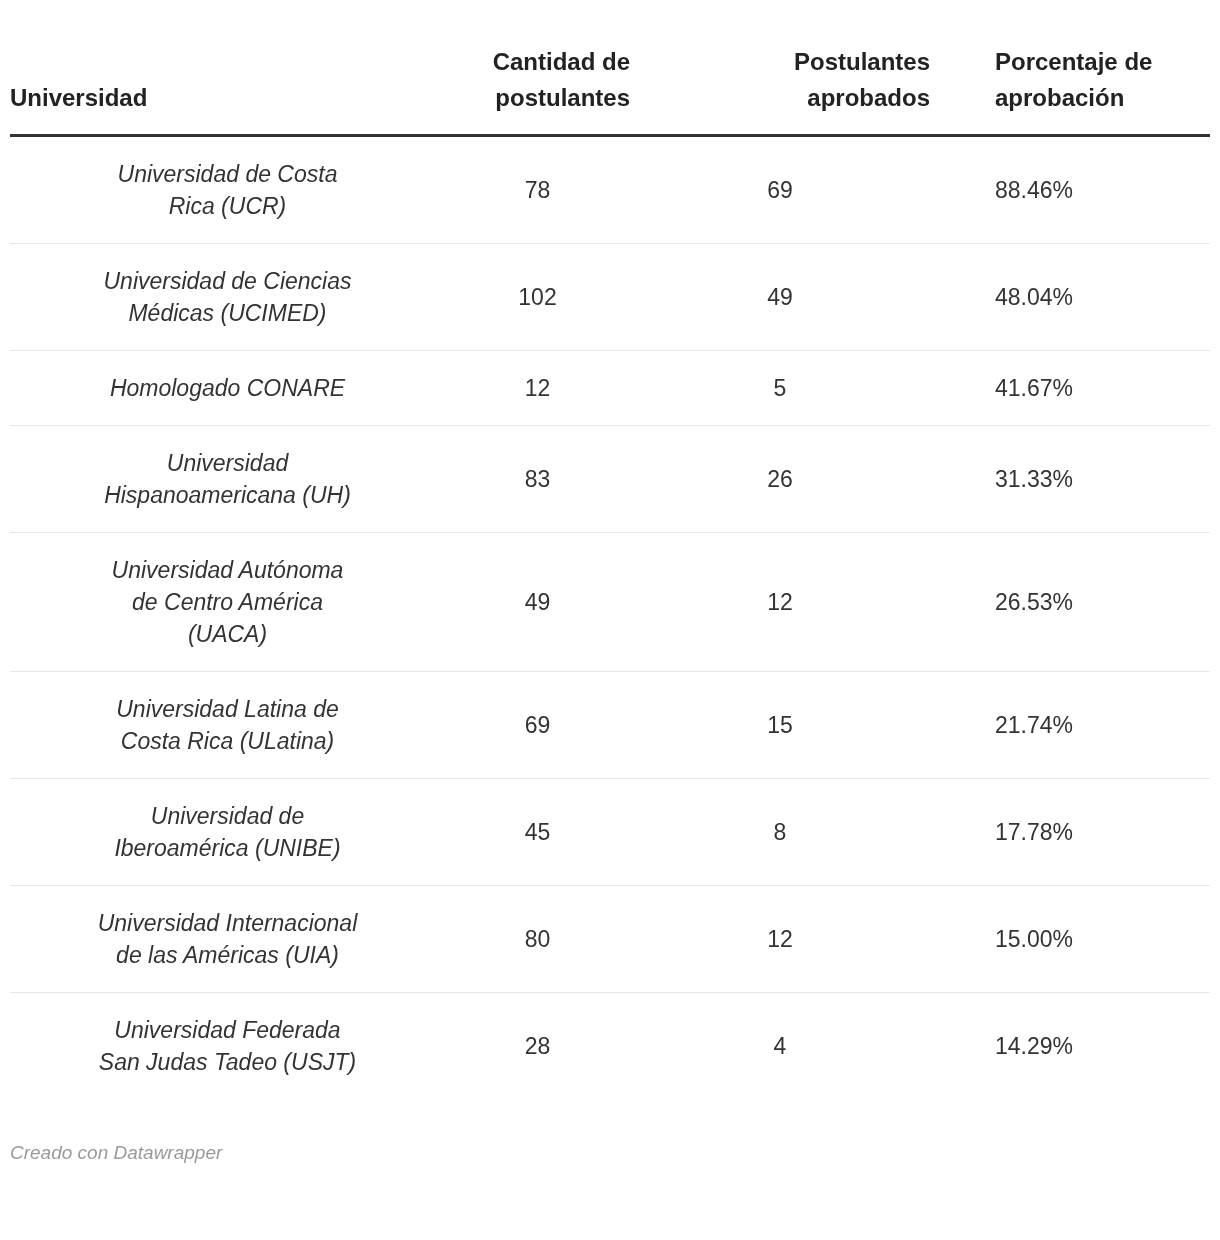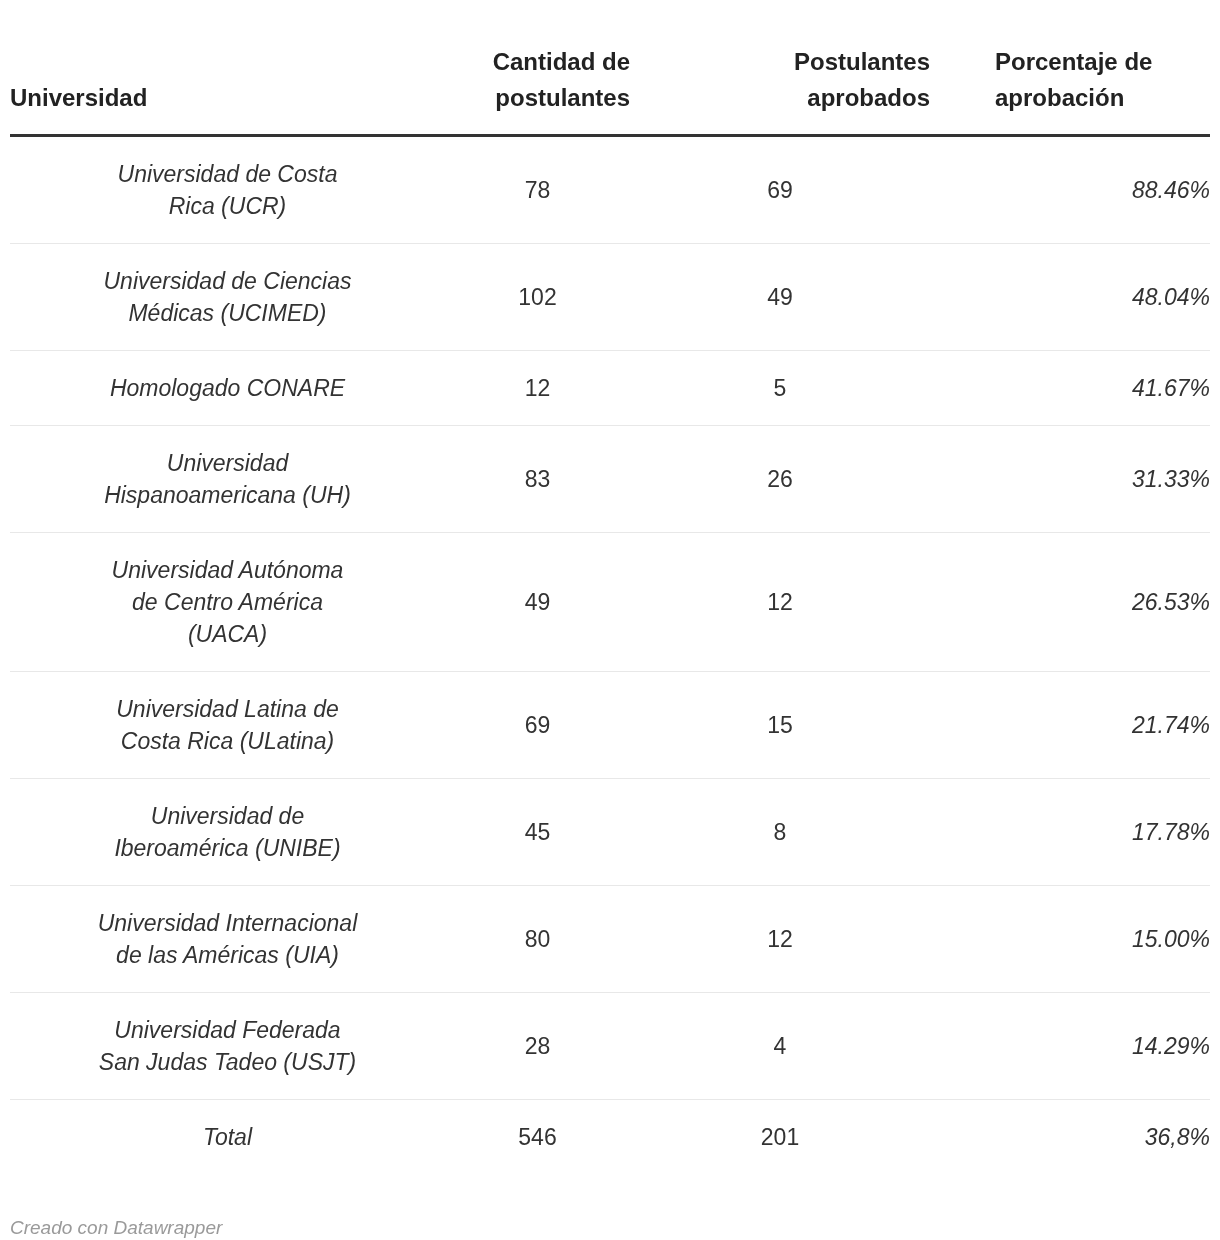--- a/index.html
+++ b/index.html
@@ -45,21 +45,21 @@
     font-size: 23px;
     line-height: 32px;
     color: #333333;
     vertical-align: middle;
     padding: 21px 0;
     white-space: pre-line;
   }
   tbody tr + tr { border-top: 1px solid #e8e8e8; }
   td.cell-uni { text-align: center; font-style: italic; }
   td.cell-num { text-align: center; font-variant-numeric: tabular-nums; }
-  td.cell-pct { text-align: right; padding-left: 65px; font-variant-numeric: tabular-nums; font-style: italic; }
+  td.cell-pct { text-align: left; padding-left: 65px; font-variant-numeric: tabular-nums; }
 
   .attribution {
     margin: 42px 0 0 10px;
     font-size: 19px;
     line-height: 24px;
     color: #9a9a9a;
     text-decoration: none;
     display: inline-block;
     font-style: italic;
   }
@@ -144,24 +144,18 @@
         <td class="cell-num">12</td>
         <td class="cell-pct">15.00%</td>
       </tr>
       <tr>
         <td class="cell-uni">Universidad Federada
 San Judas Tadeo (USJT)</td>
         <td class="cell-num">28</td>
         <td class="cell-num">4</td>
         <td class="cell-pct">14.29%</td>
       </tr>
-      <tr>
-        <td class="cell-uni">Total</td>
-        <td class="cell-num">546</td>
-        <td class="cell-num">201</td>
-        <td class="cell-pct">36,8%</td>
-      </tr>
     </tbody>
   </table>
 
   <a class="attribution" href="#">Creado con Datawrapper</a>
 
 </div>
 
 </body></html>

